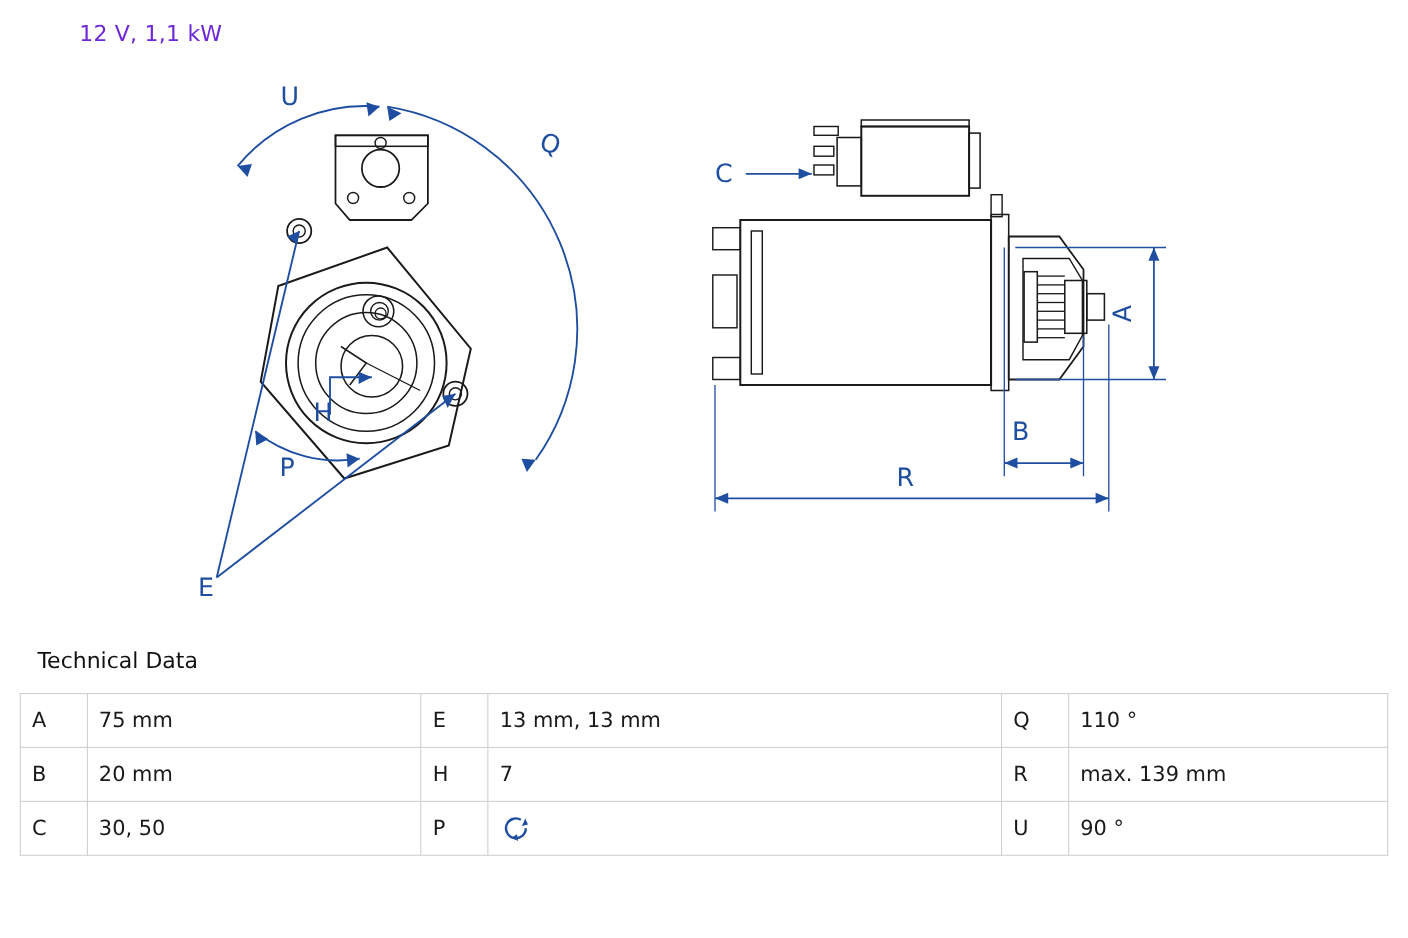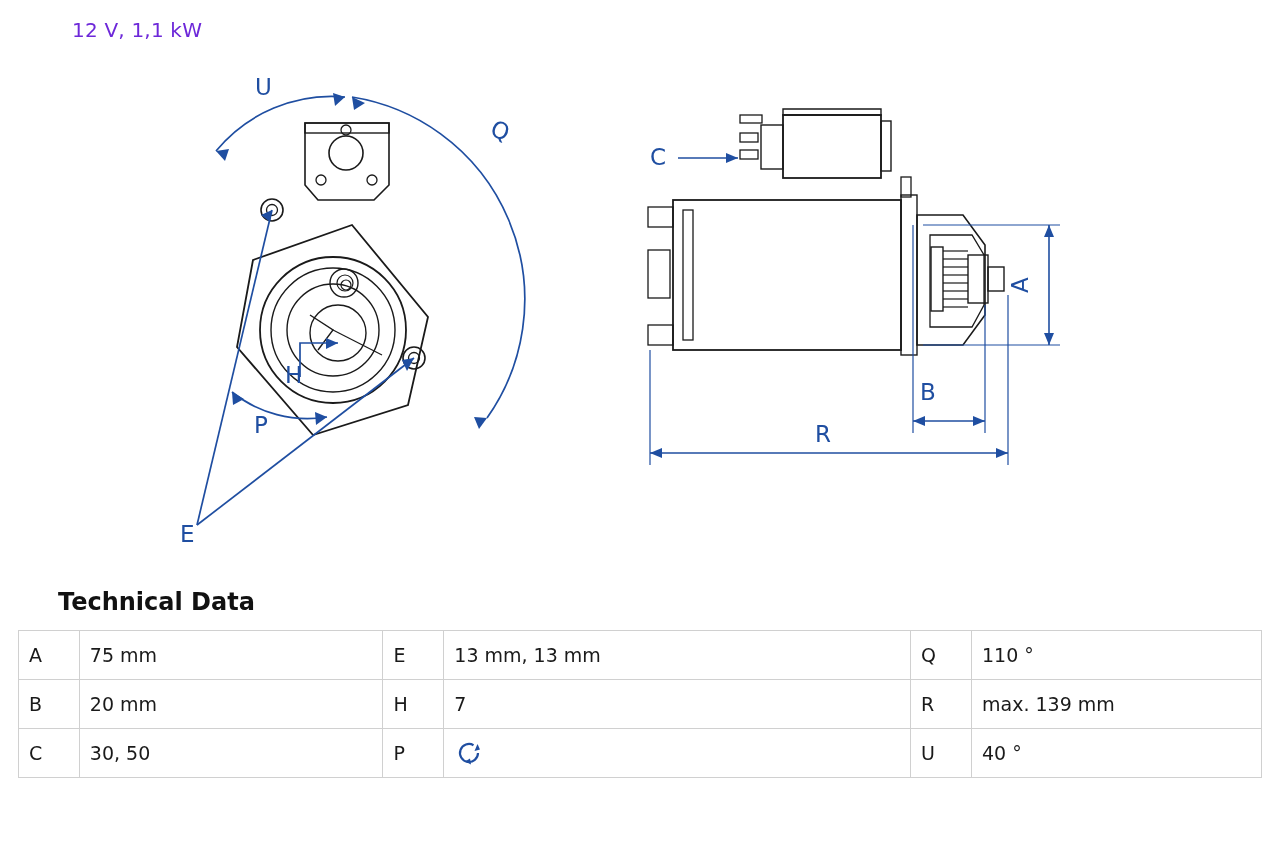--- a/index.html
+++ b/index.html
@@ -33,24 +33,23 @@
     position: absolute;
     left: 0;
     top: 55px;
     width: 1280px;
     height: 520px;
   }
   .tech-heading {
     position: absolute;
     left: 34px;
     top: 588px;
-    font-size: 24px;
-    font-weight: bold;
+    font-size: 20px;
+    font-weight: normal;
     color: #111;
-    margin-left: 24px;
   }
   table.tech {
     position: absolute;
     left: 18px;
     top: 630px;
     width: 1244px;
     border-collapse: collapse;
     font-size: 19px;
   }
   table.tech td {
@@ -246,18 +245,18 @@
         <td class="val val-b">
           <span class="rot-icon">
             <svg viewBox="0 0 30 30" width="30" height="30">
               <path d="M24 15 A9 9 0 1 1 19.5 7.2" fill="none" stroke="#1f4ea1" stroke-width="2.2"></path>
               <path d="M23.5 6 L20.5 13 L26 11.5 Z" fill="#1f4ea1"></path>
               <path d="M11 23.5 l6 3 l-1 -6 z" fill="#1f4ea1"></path>
             </svg>
           </span>
         </td>
         <td class="key">U</td>
-        <td class="val val-c">40 °</td>
+        <td class="val val-c">90 °</td>
       </tr>
     </tbody>
   </table>
 
 </div>
 
 </body></html>

